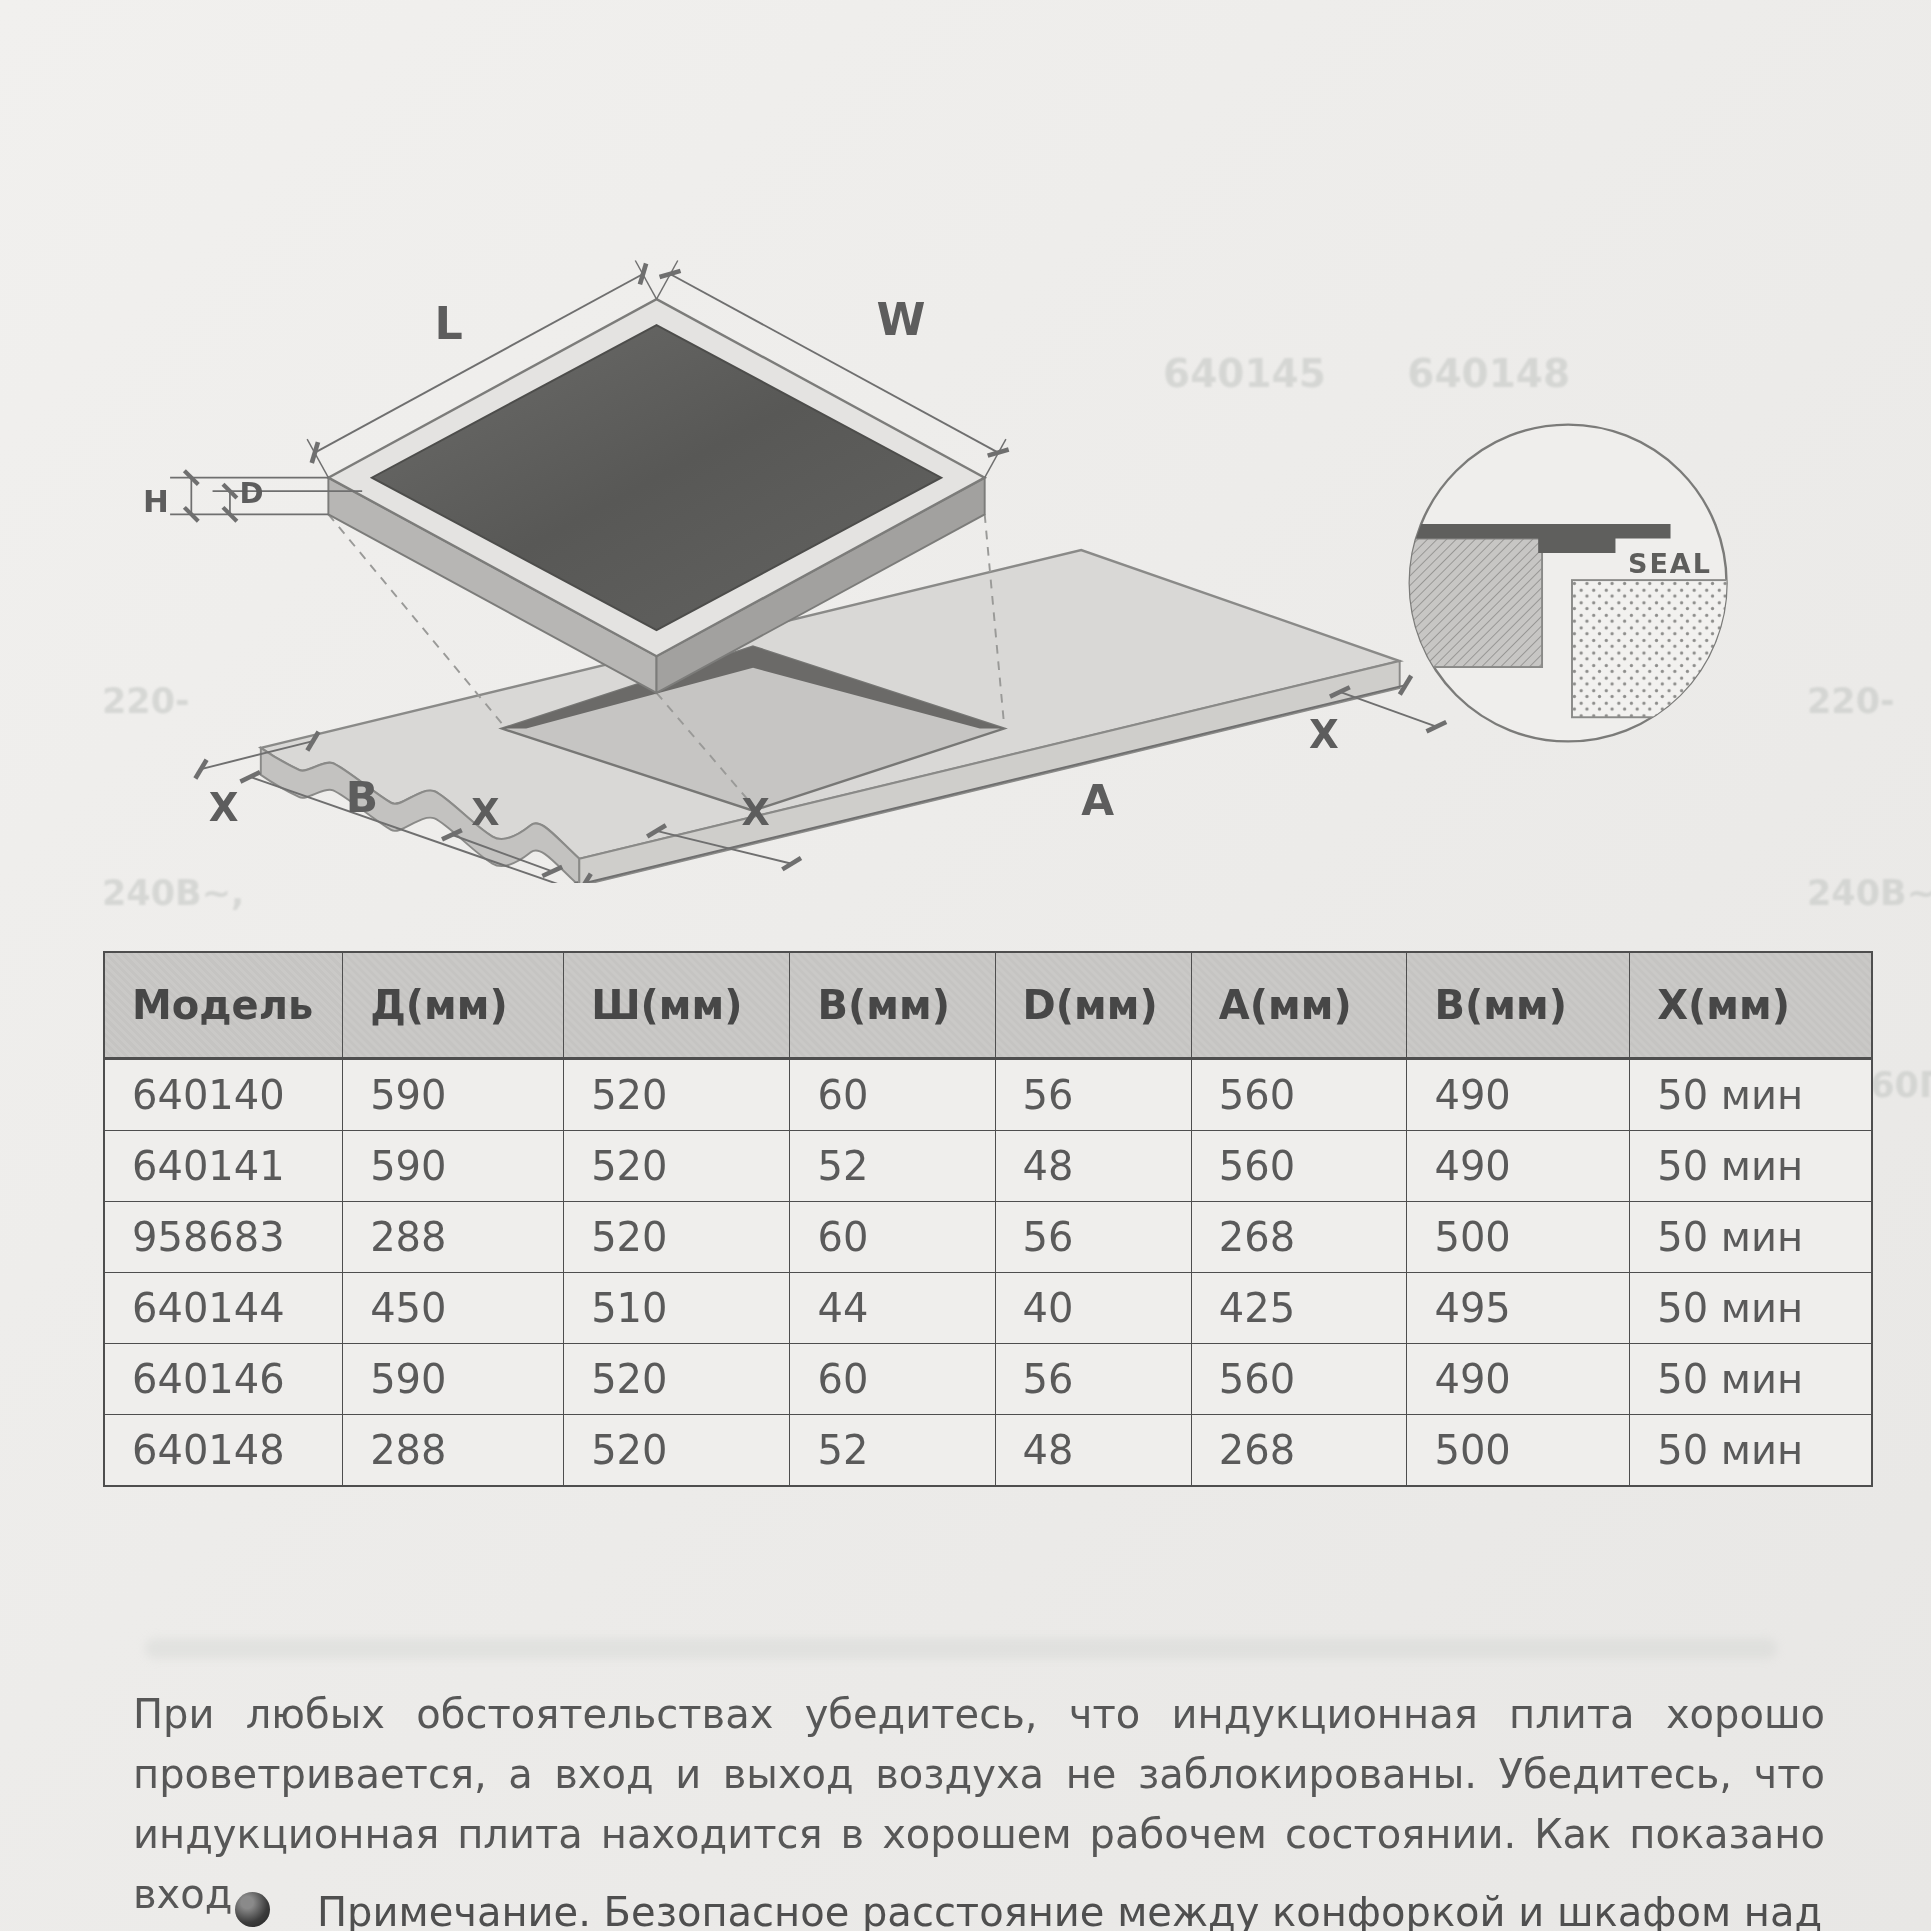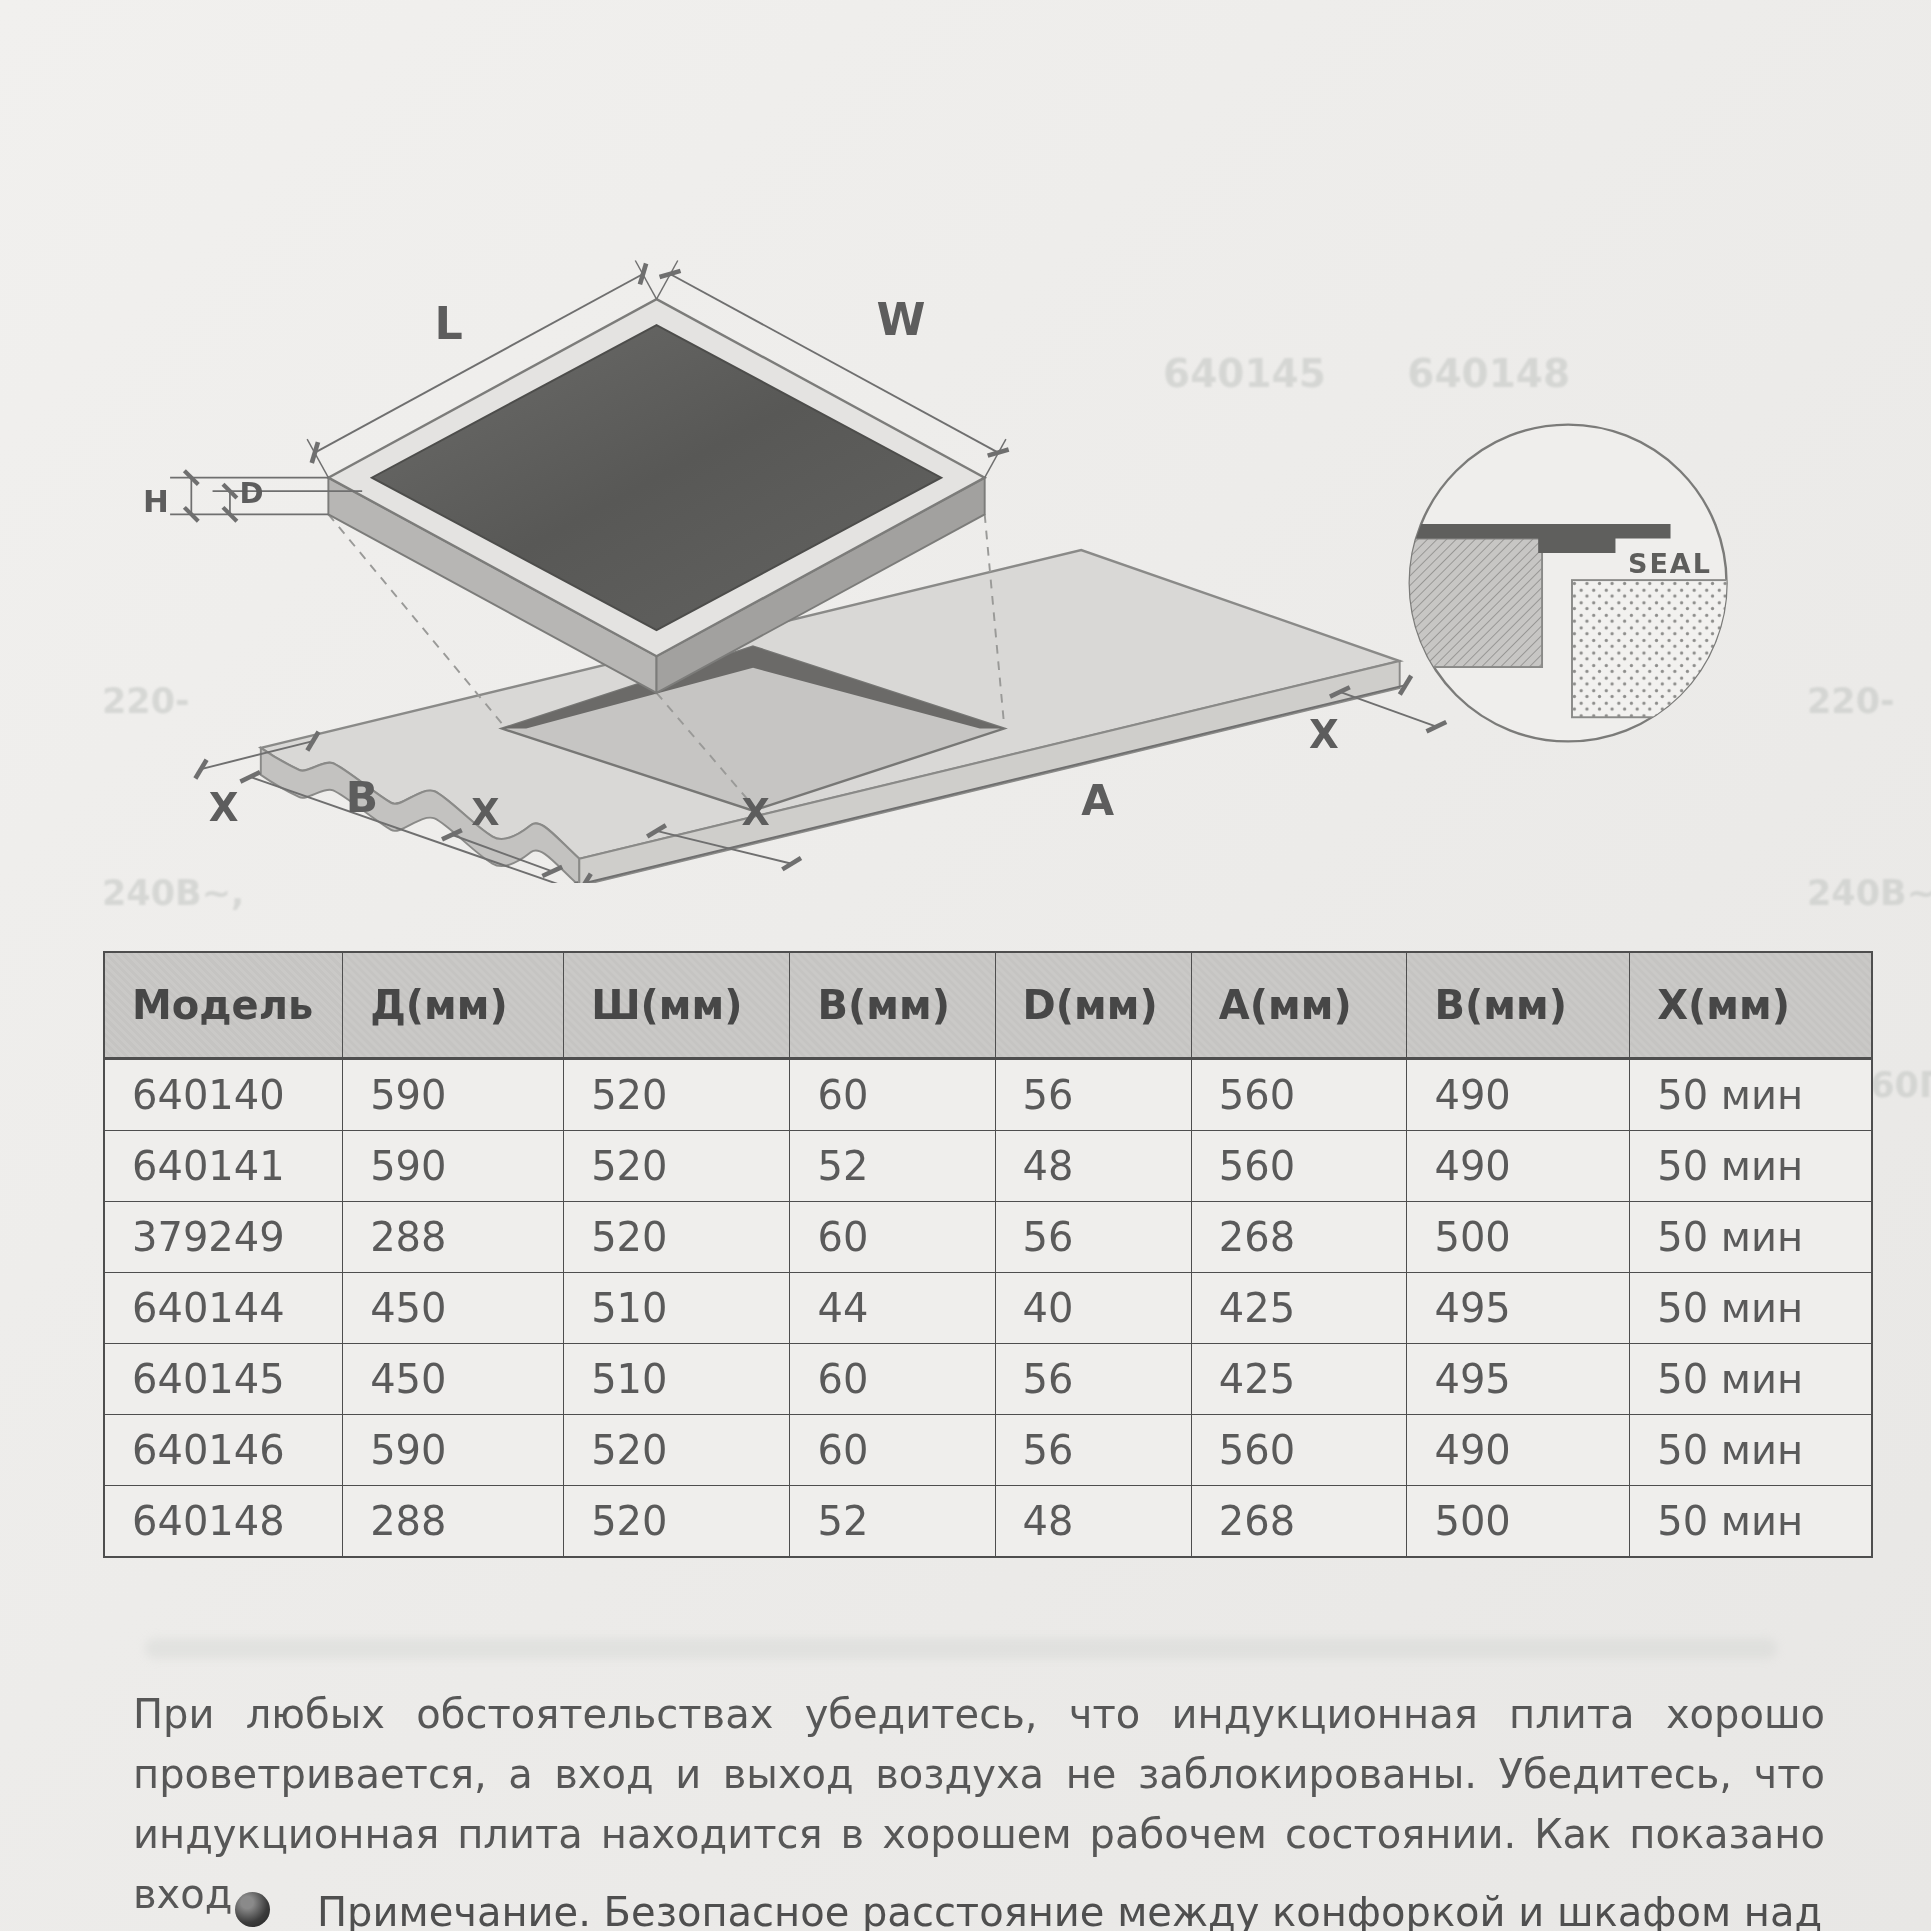--- a/index.html
+++ b/index.html
@@ -203,50 +203,40 @@
       <td>640141</td>
       <td>590</td>
       <td>520</td>
       <td>52</td>
       <td>48</td>
       <td>560</td>
       <td>490</td>
       <td>50 мин</td>
     </tr>
     <tr>
-      <td>379249</td>
+      <td>958683</td>
       <td>288</td>
       <td>520</td>
       <td>60</td>
       <td>56</td>
       <td>268</td>
       <td>500</td>
       <td>50 мин</td>
     </tr>
     <tr>
       <td>640144</td>
       <td>450</td>
       <td>510</td>
       <td>44</td>
       <td>40</td>
       <td>425</td>
       <td>495</td>
       <td>50 мин</td>
     </tr>
     <tr>
-      <td>640145</td>
-      <td>450</td>
-      <td>510</td>
-      <td>60</td>
-      <td>56</td>
-      <td>425</td>
-      <td>495</td>
-      <td>50 мин</td>
-    </tr>
-    <tr>
       <td>640146</td>
       <td>590</td>
       <td>520</td>
       <td>60</td>
       <td>56</td>
       <td>560</td>
       <td>490</td>
       <td>50 мин</td>
     </tr>
     <tr>

